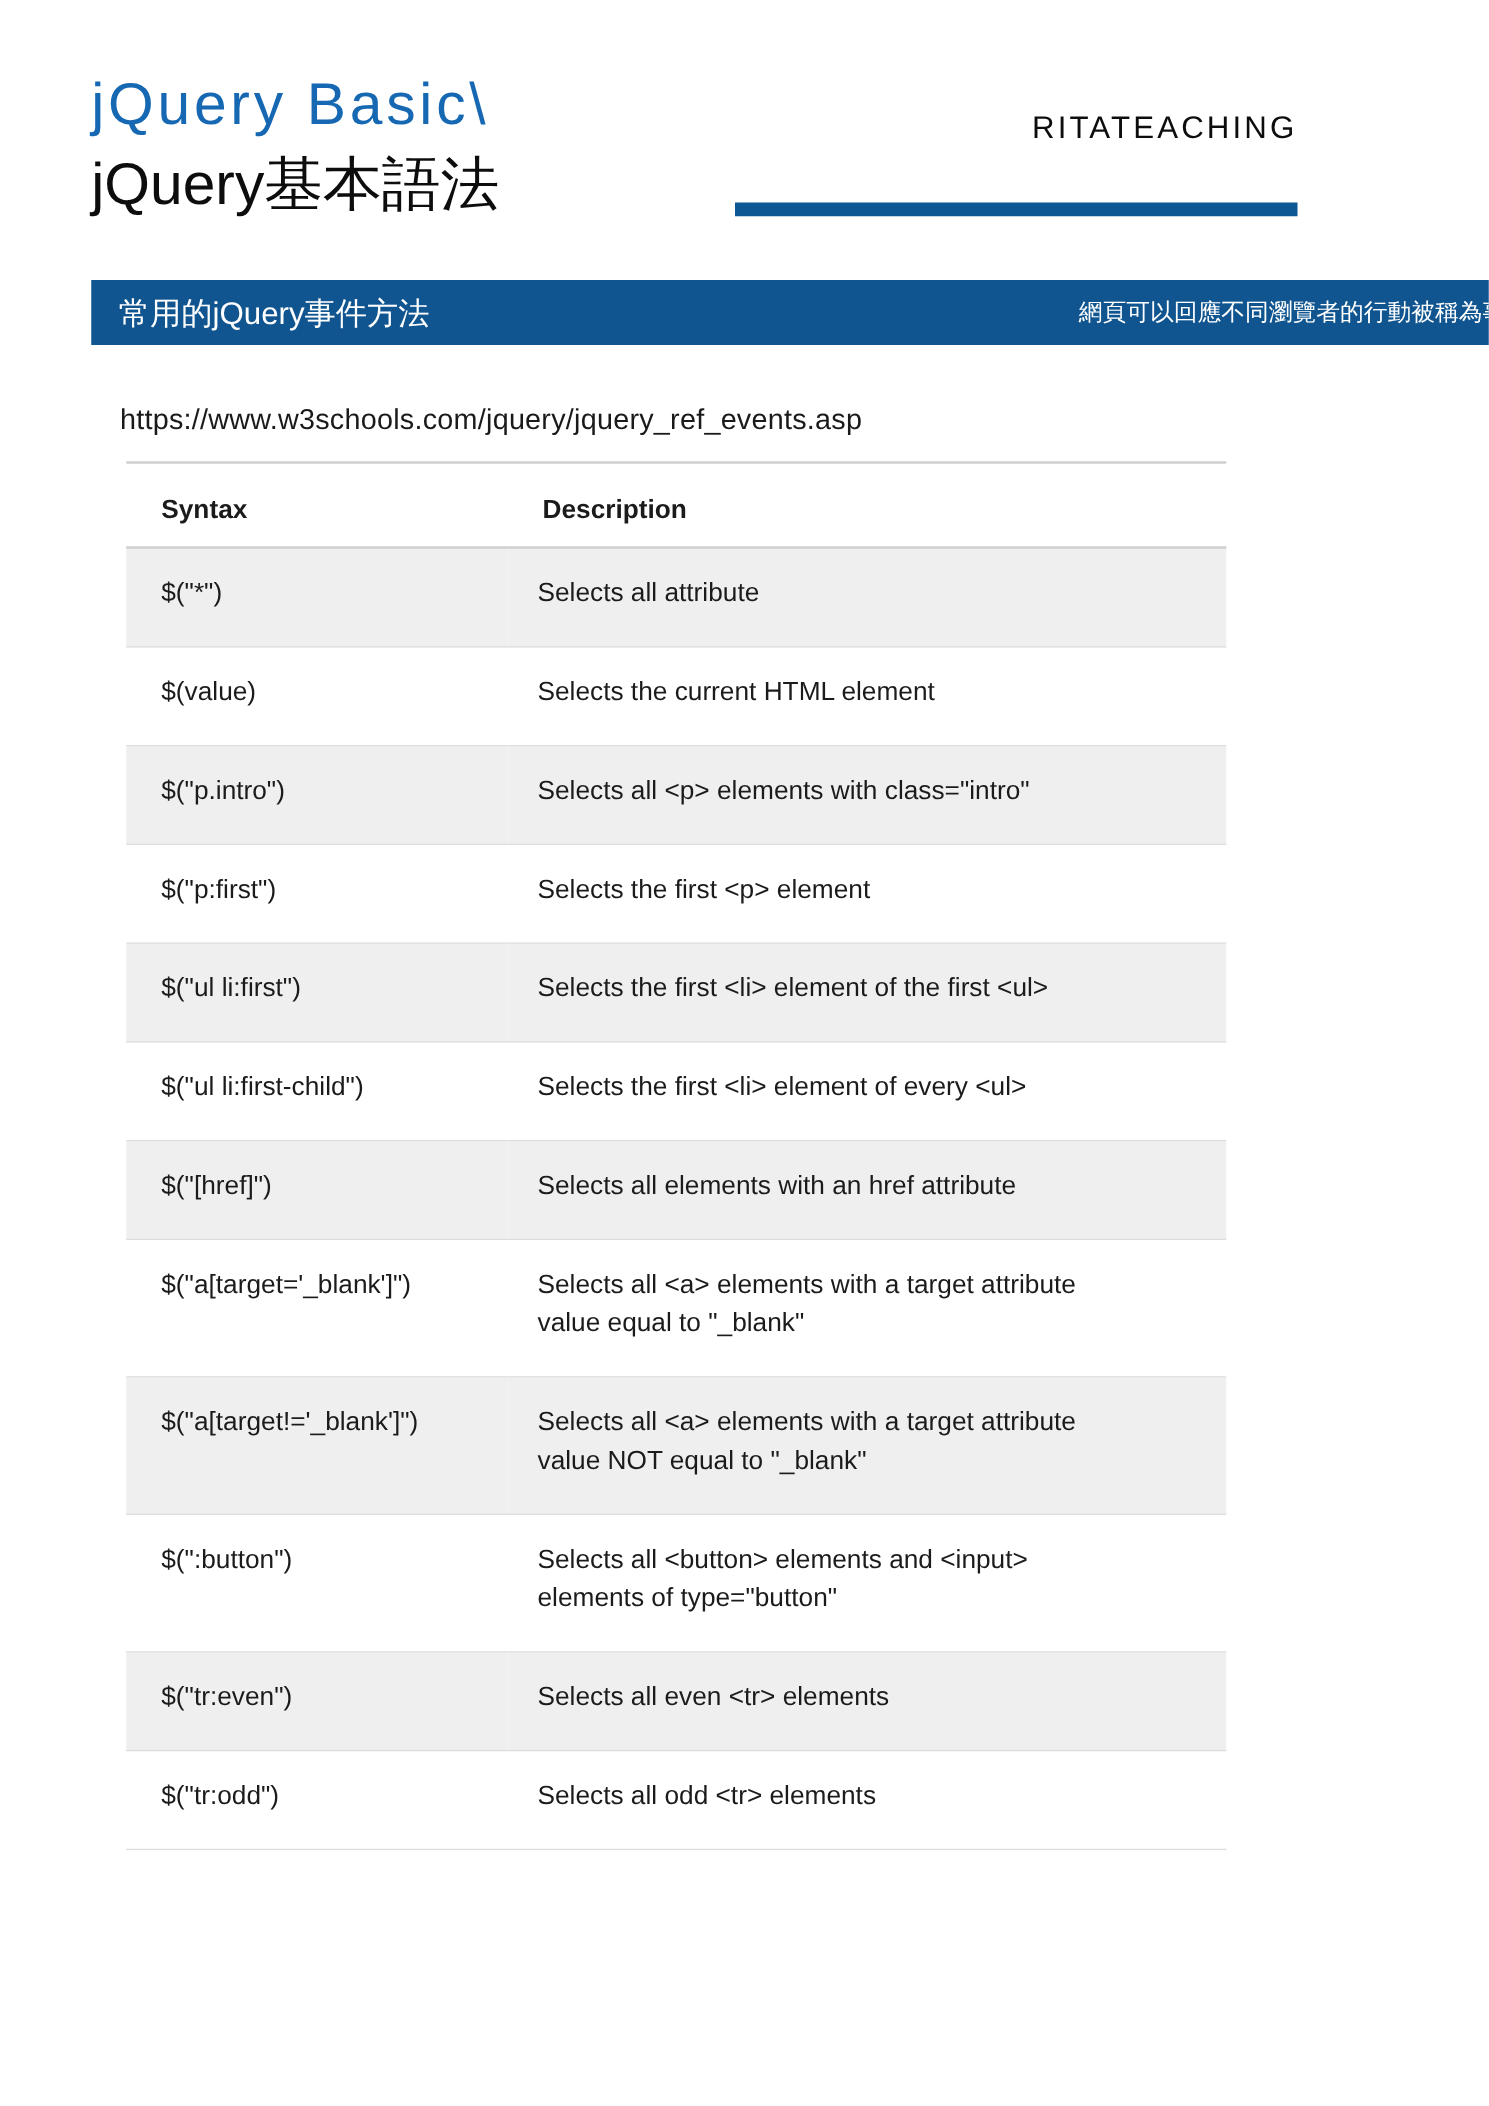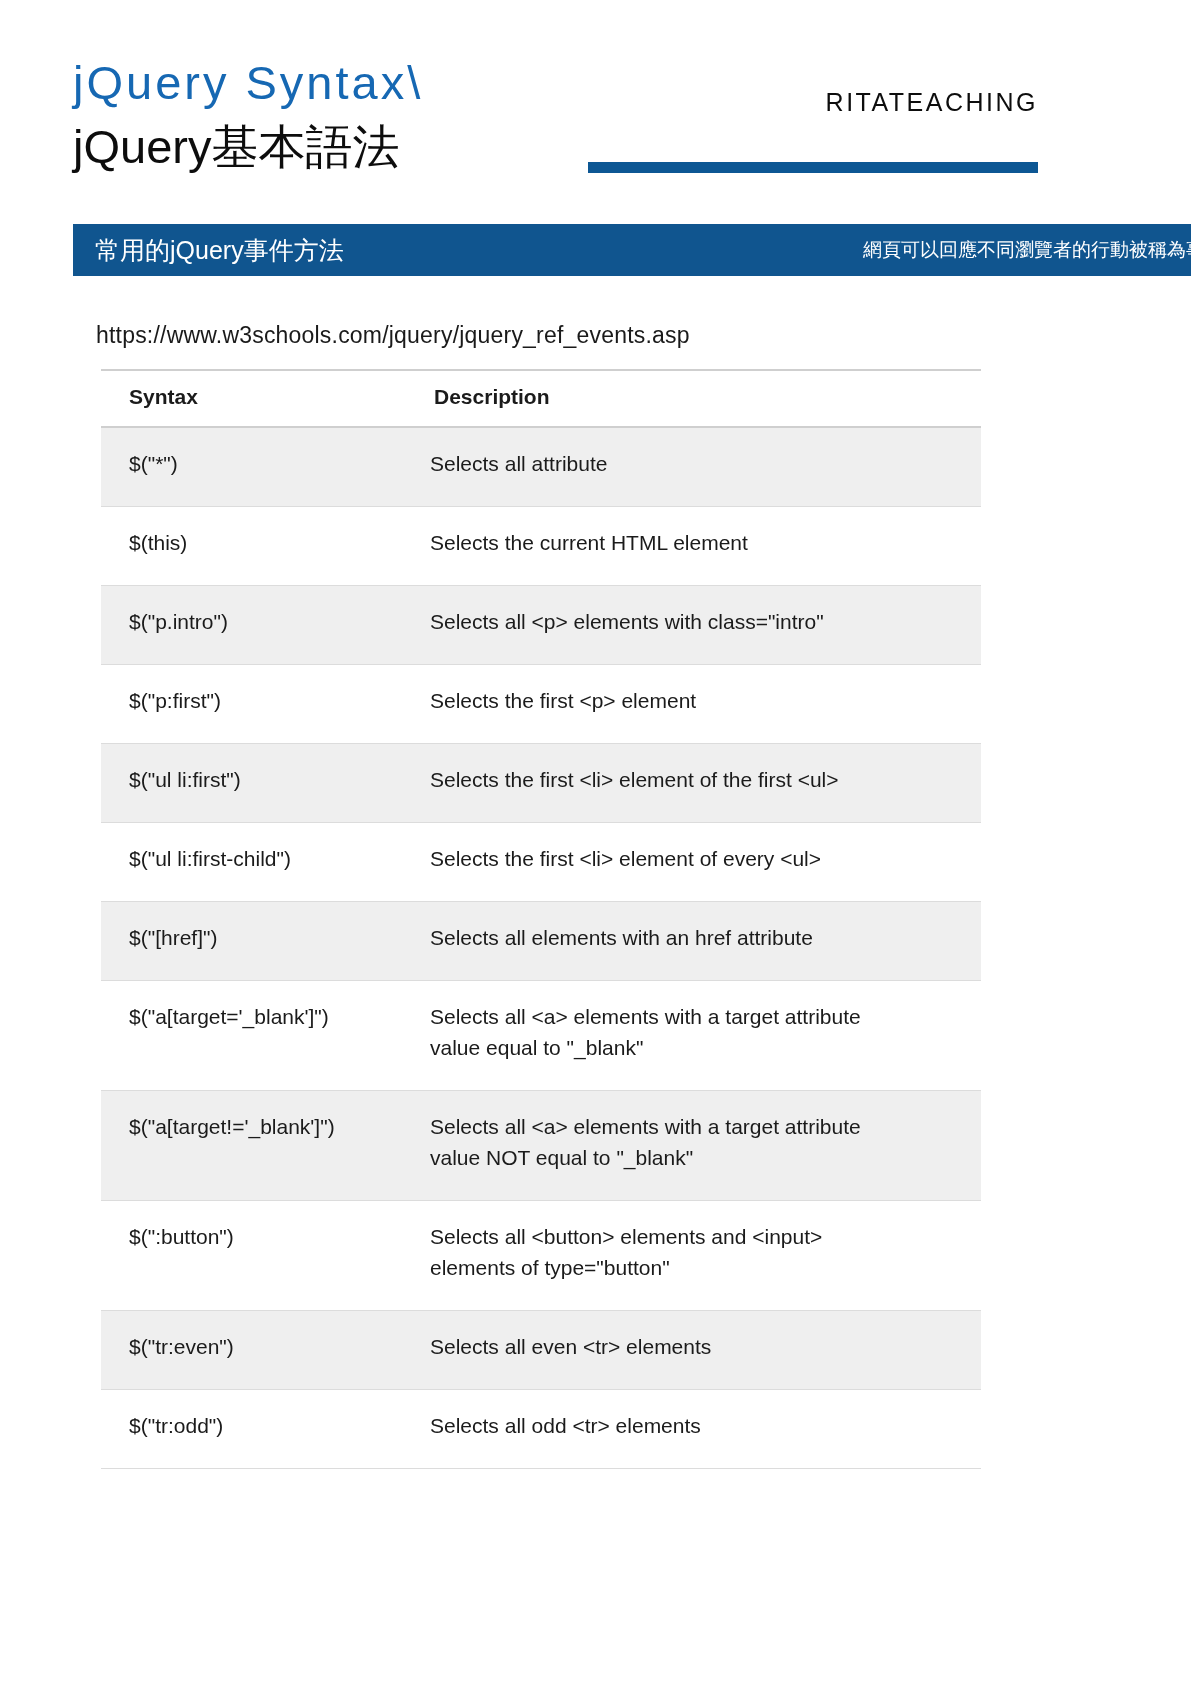--- a/index.html
+++ b/index.html
@@ -121,21 +121,21 @@
   }
 
   .tbl col.c-syntax { width: 305px; }
   .tbl col.c-desc   { width: 575px; }
 
   .tbl th {
     text-align: left;
     font-size: 21px;
     font-weight: bold;
     color: #1b1b1b;
-    padding: 14px 0 17px 28px;
+    padding: 25px 0 17px 28px;
     border-bottom: 2px solid #cfcfcf;
     vertical-align: top;
   }
 
   .tbl td {
     font-size: 21px;
     color: #1b1b1b;
     padding: 20px 12px 27px 28px;
     vertical-align: top;
     border-bottom: 1px solid #dcdcdc;
@@ -149,21 +149,21 @@
 
   .tbl tbody tr:last-child td { border-bottom: 1px solid #dcdcdc; }
 
   .line2 { display: block; }
 </style>
 </head>
 <body>
 
 <div class="header">
   <div class="title-block">
-    <div class="title-en">jQuery Syntax\</div>
+    <div class="title-en">jQuery Basic\</div>
     <div class="title-zh">jQuery基本語法</div>
   </div>
   <div class="brand">RITATEACHING</div>
   <div class="brand-rule"></div>
 </div>
 
 <div class="section-bar">
   <div class="section-bar-left">常用的jQuery事件方法</div>
   <div class="section-bar-right">網頁可以回應不同瀏覽者的行動被稱為事件</div>
 </div>
@@ -183,21 +183,21 @@
       </tr>
     </thead>
     <tbody id="tbody">
         <tr class="stripe">
           <td class="syntax">$("*")</td>
           <td class="desc">
             <span class="line2">Selects all attribute</span>
           </td>
         </tr>
         <tr class="plain">
-          <td class="syntax">$(this)</td>
+          <td class="syntax">$(value)</td>
           <td class="desc">
             <span class="line2">Selects the current HTML element</span>
           </td>
         </tr>
         <tr class="stripe">
           <td class="syntax">$("p.intro")</td>
           <td class="desc">
             <span class="line2">Selects all &lt;p&gt; elements with class="intro"</span>
           </td>
         </tr>

